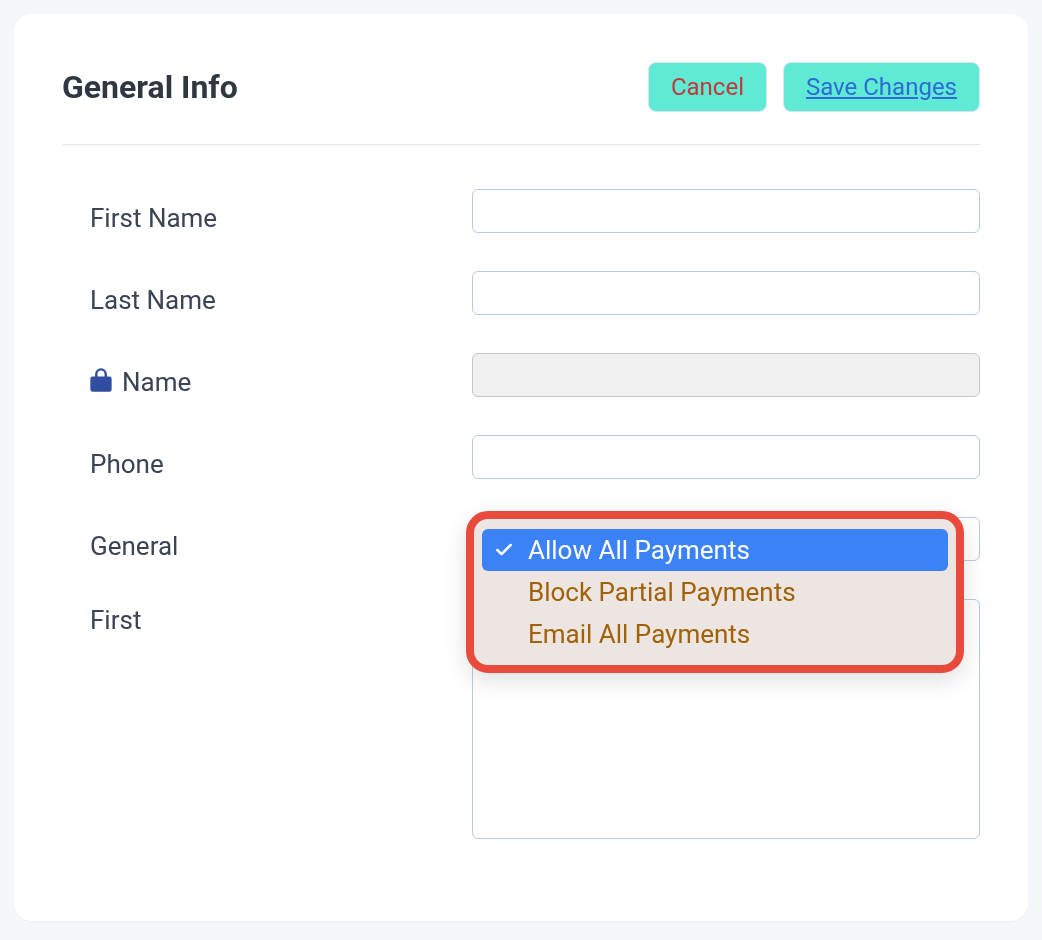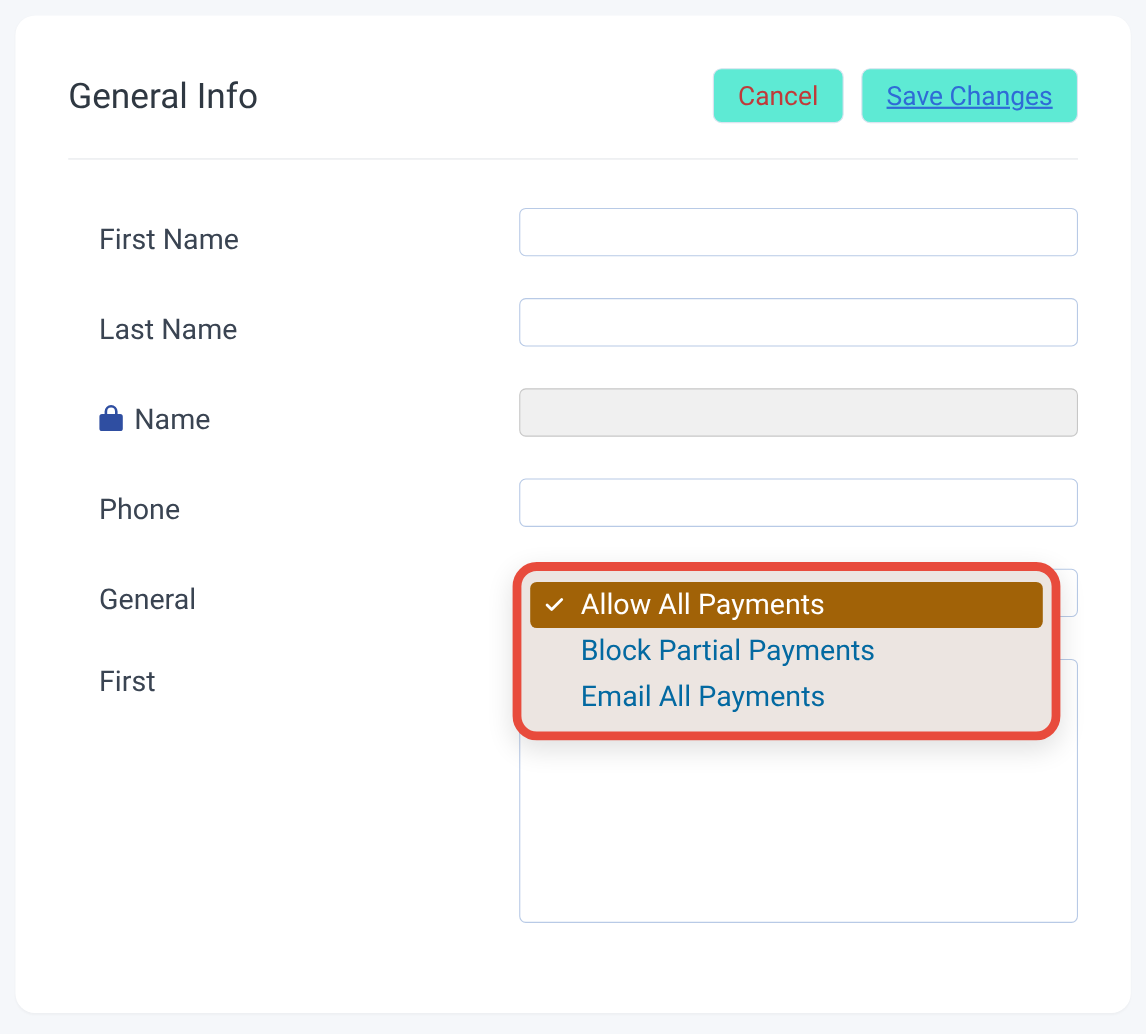--- a/index.html
+++ b/index.html
@@ -19,21 +19,21 @@
     .header {
       display: flex;
       justify-content: space-between;
       align-items: center;
       padding-bottom: 32px;
       border-bottom: 1px solid #e3e6ea;
       margin-bottom: 44px;
     }
     .title {
       font-size: 32px;
-      font-weight: 400;
+      font-weight: 700;
       color: #2f3842;
     }
     .btn-group {
       display: flex;
       gap: 16px;
     }
     .btn {
       font-size: 24px;
       padding: 10px 22px;
       border-radius: 8px;
@@ -105,31 +105,31 @@
       padding: 10px 8px 10px 8px;
       z-index: 10;
       box-shadow: 0 8px 24px rgba(0,0,0,0.12);
     }
     .dropdown-item {
       display: flex;
       align-items: center;
       gap: 12px;
       padding: 6px 10px 6px 10px;
       font-size: 26px;
-      color: #0369a1;
+      color: #a16207;
       border-radius: 6px;
       cursor: pointer;
     }
     .dropdown-item .check-slot {
       width: 24px;
       display: inline-flex;
       justify-content: center;
     }
     .dropdown-item.selected {
-      background: #a16207;
+      background: #3b82f6;
       color: #ffffff;
     }
     .select-behind {
       width: 100%;
       height: 44px;
       border: 1px solid #b8cae6;
       border-radius: 6px;
     }
   </style>
 </head>

